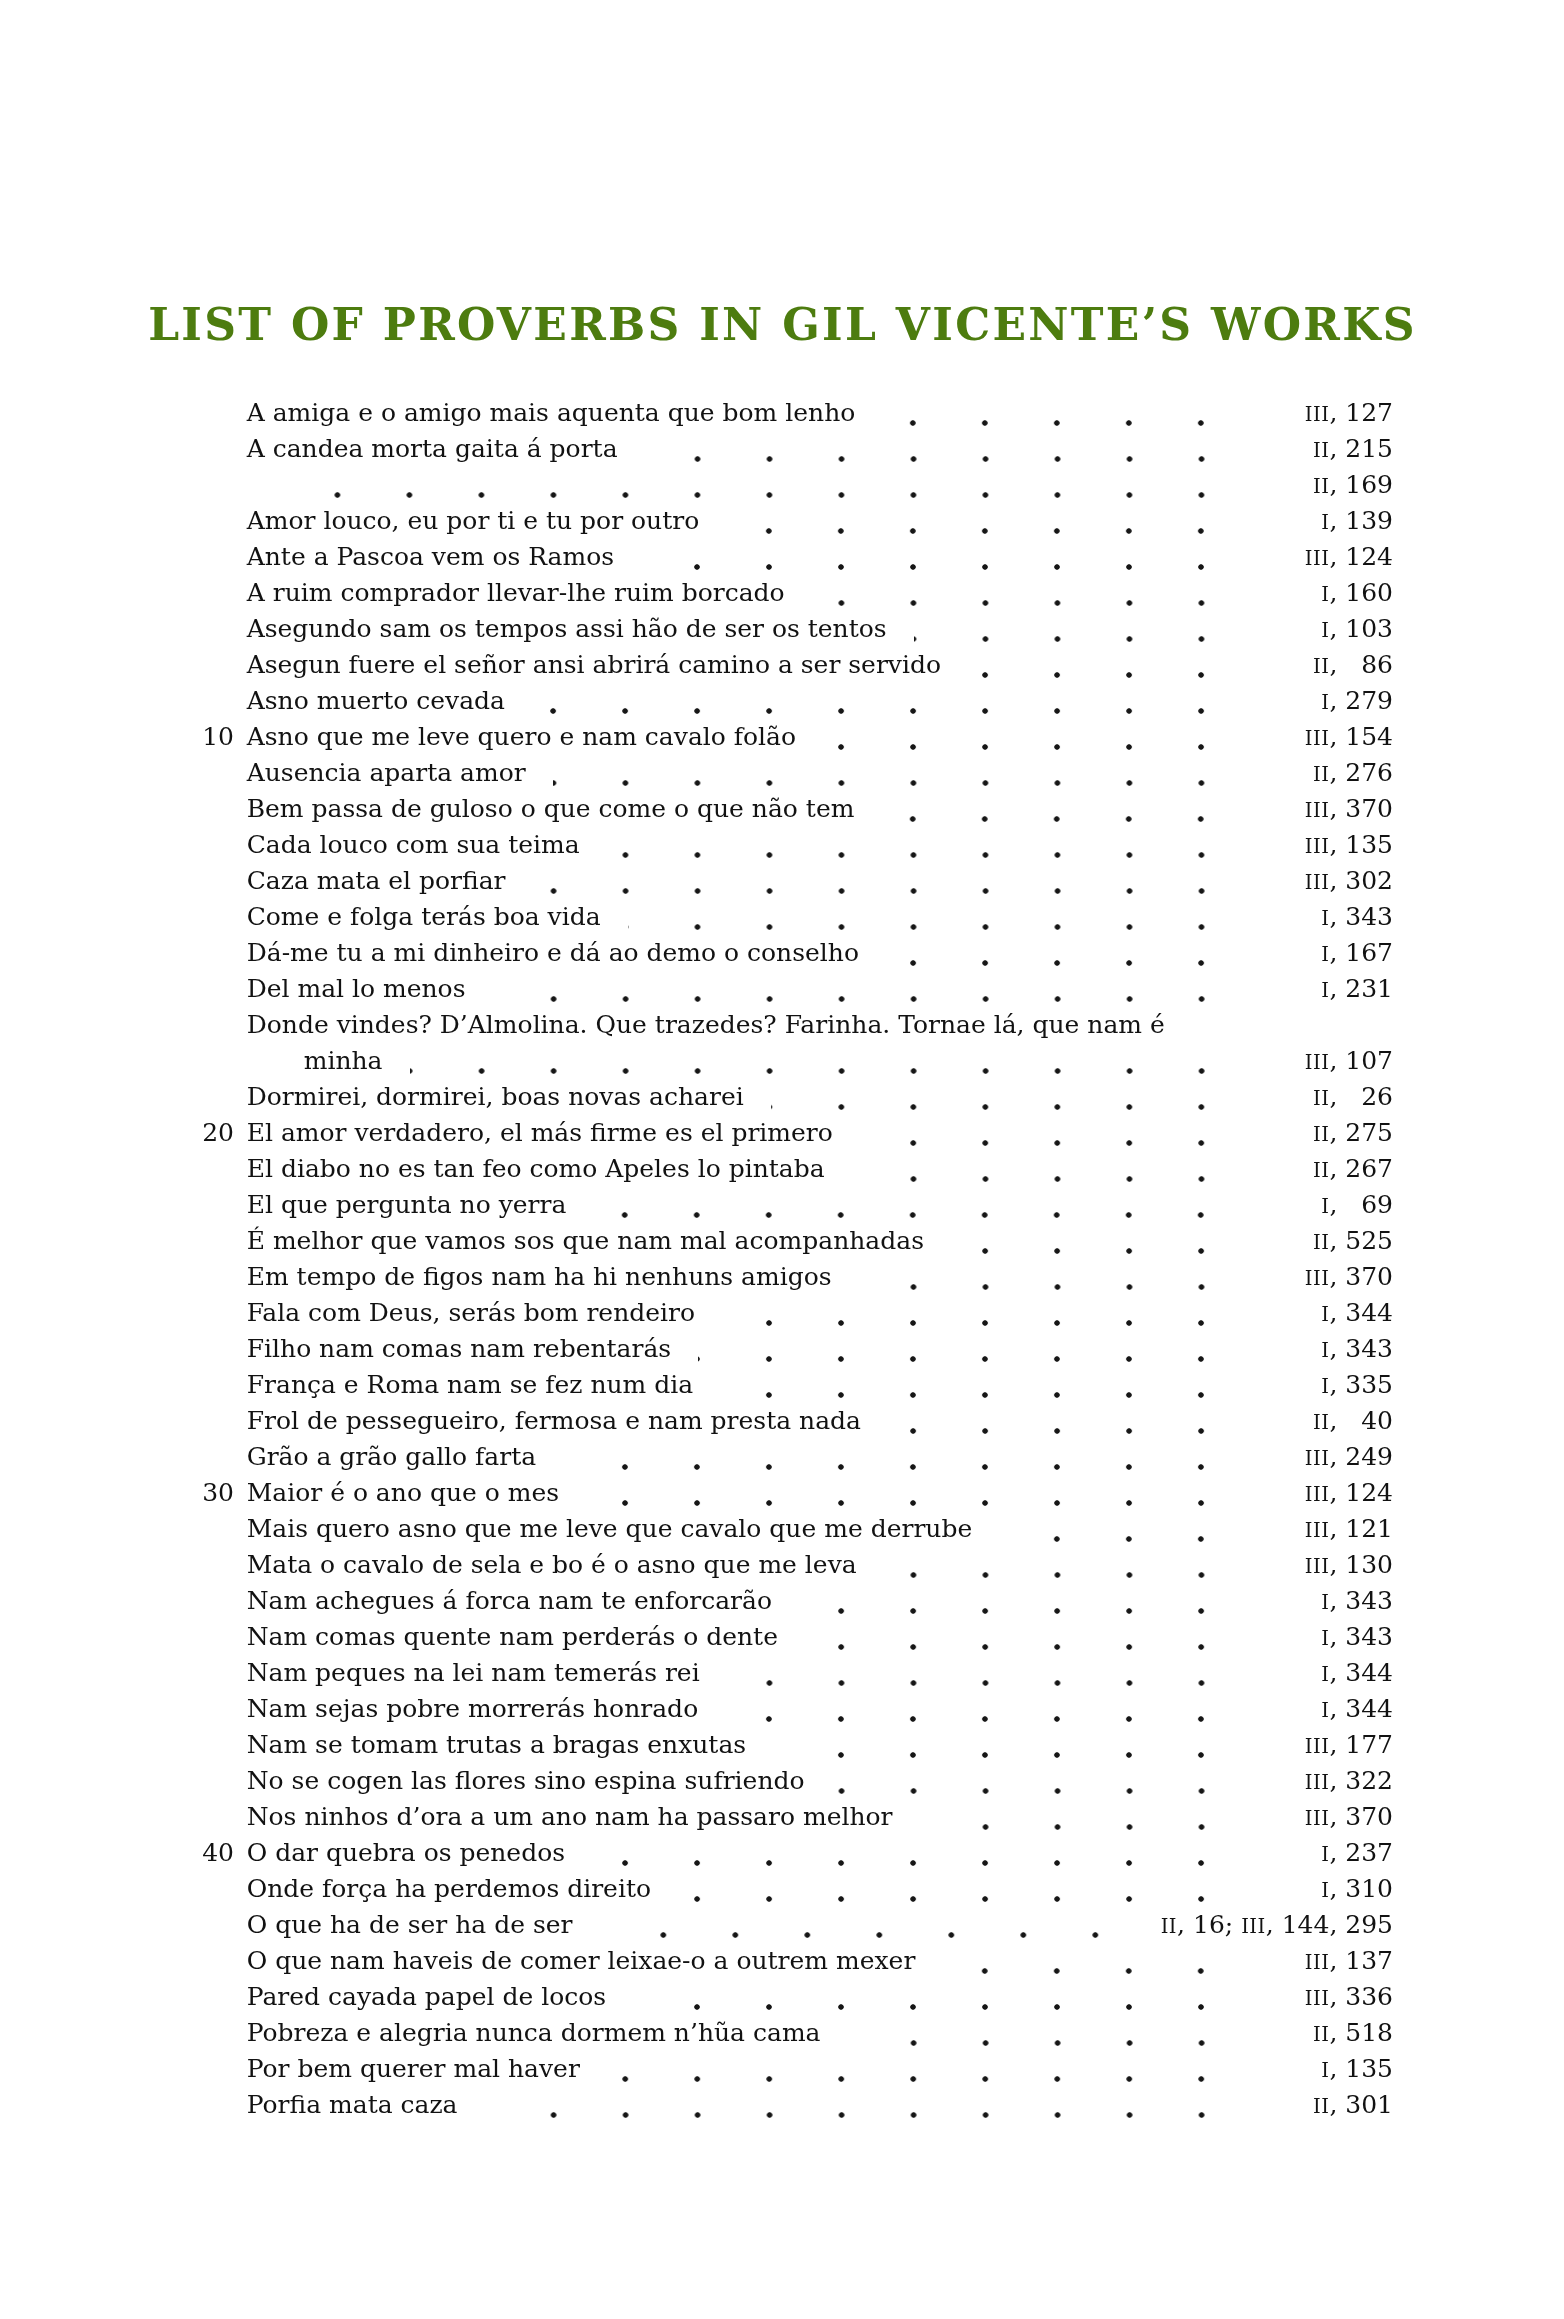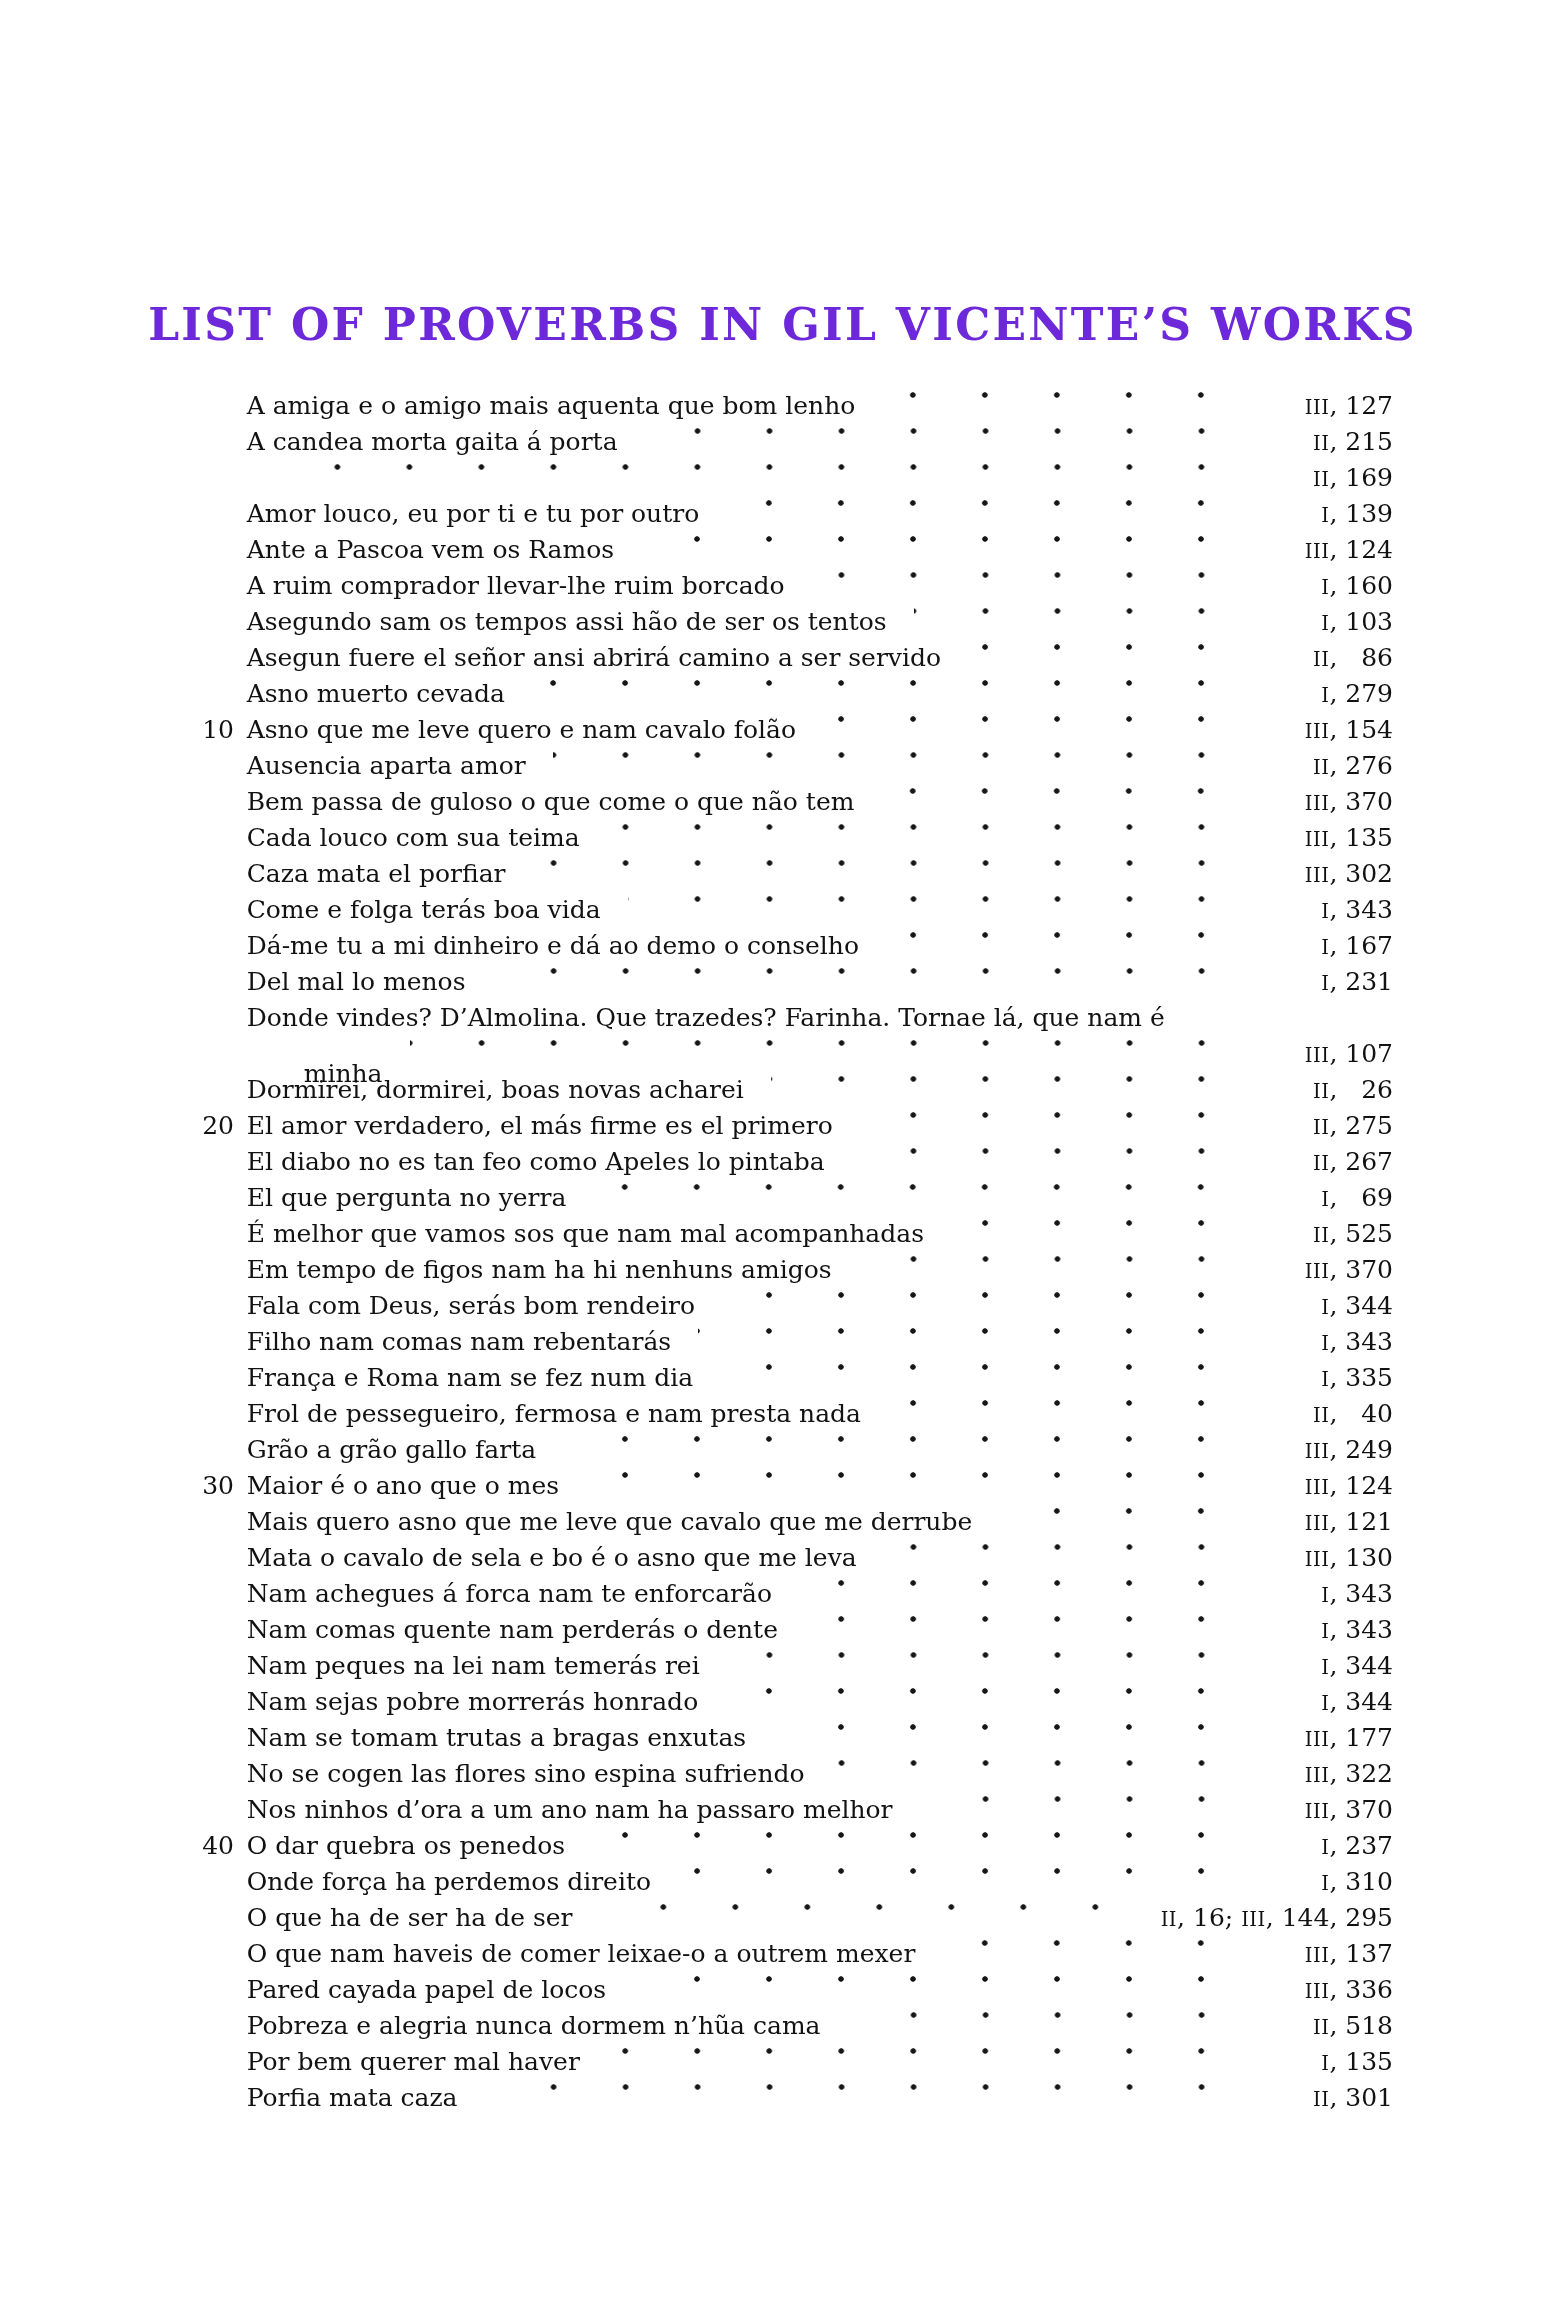--- a/index.html
+++ b/index.html
@@ -23,31 +23,31 @@
   .title {
     position: absolute;
     top: 299px;
     left: 0;
     width: 100%;
     text-align: center;
     font-size: 44px;
     font-weight: 700;
     letter-spacing: 2.3px;
     white-space: nowrap;
-    color: #6d28d9;
+    color: #4d7c0f;
   }
   .list {
     position: absolute;
     top: 391px;
     left: 193px;
     right: 172px;
   }
   .row {
     display: flex;
-    align-items: flex-start;
+    align-items: flex-end;
     height: 36px;
     font-size: 25px;
     white-space: nowrap;
   }
   .num {
     flex: 0 0 41px;
     text-align: right;
     padding-right: 12.7px;
   }
   .text {

